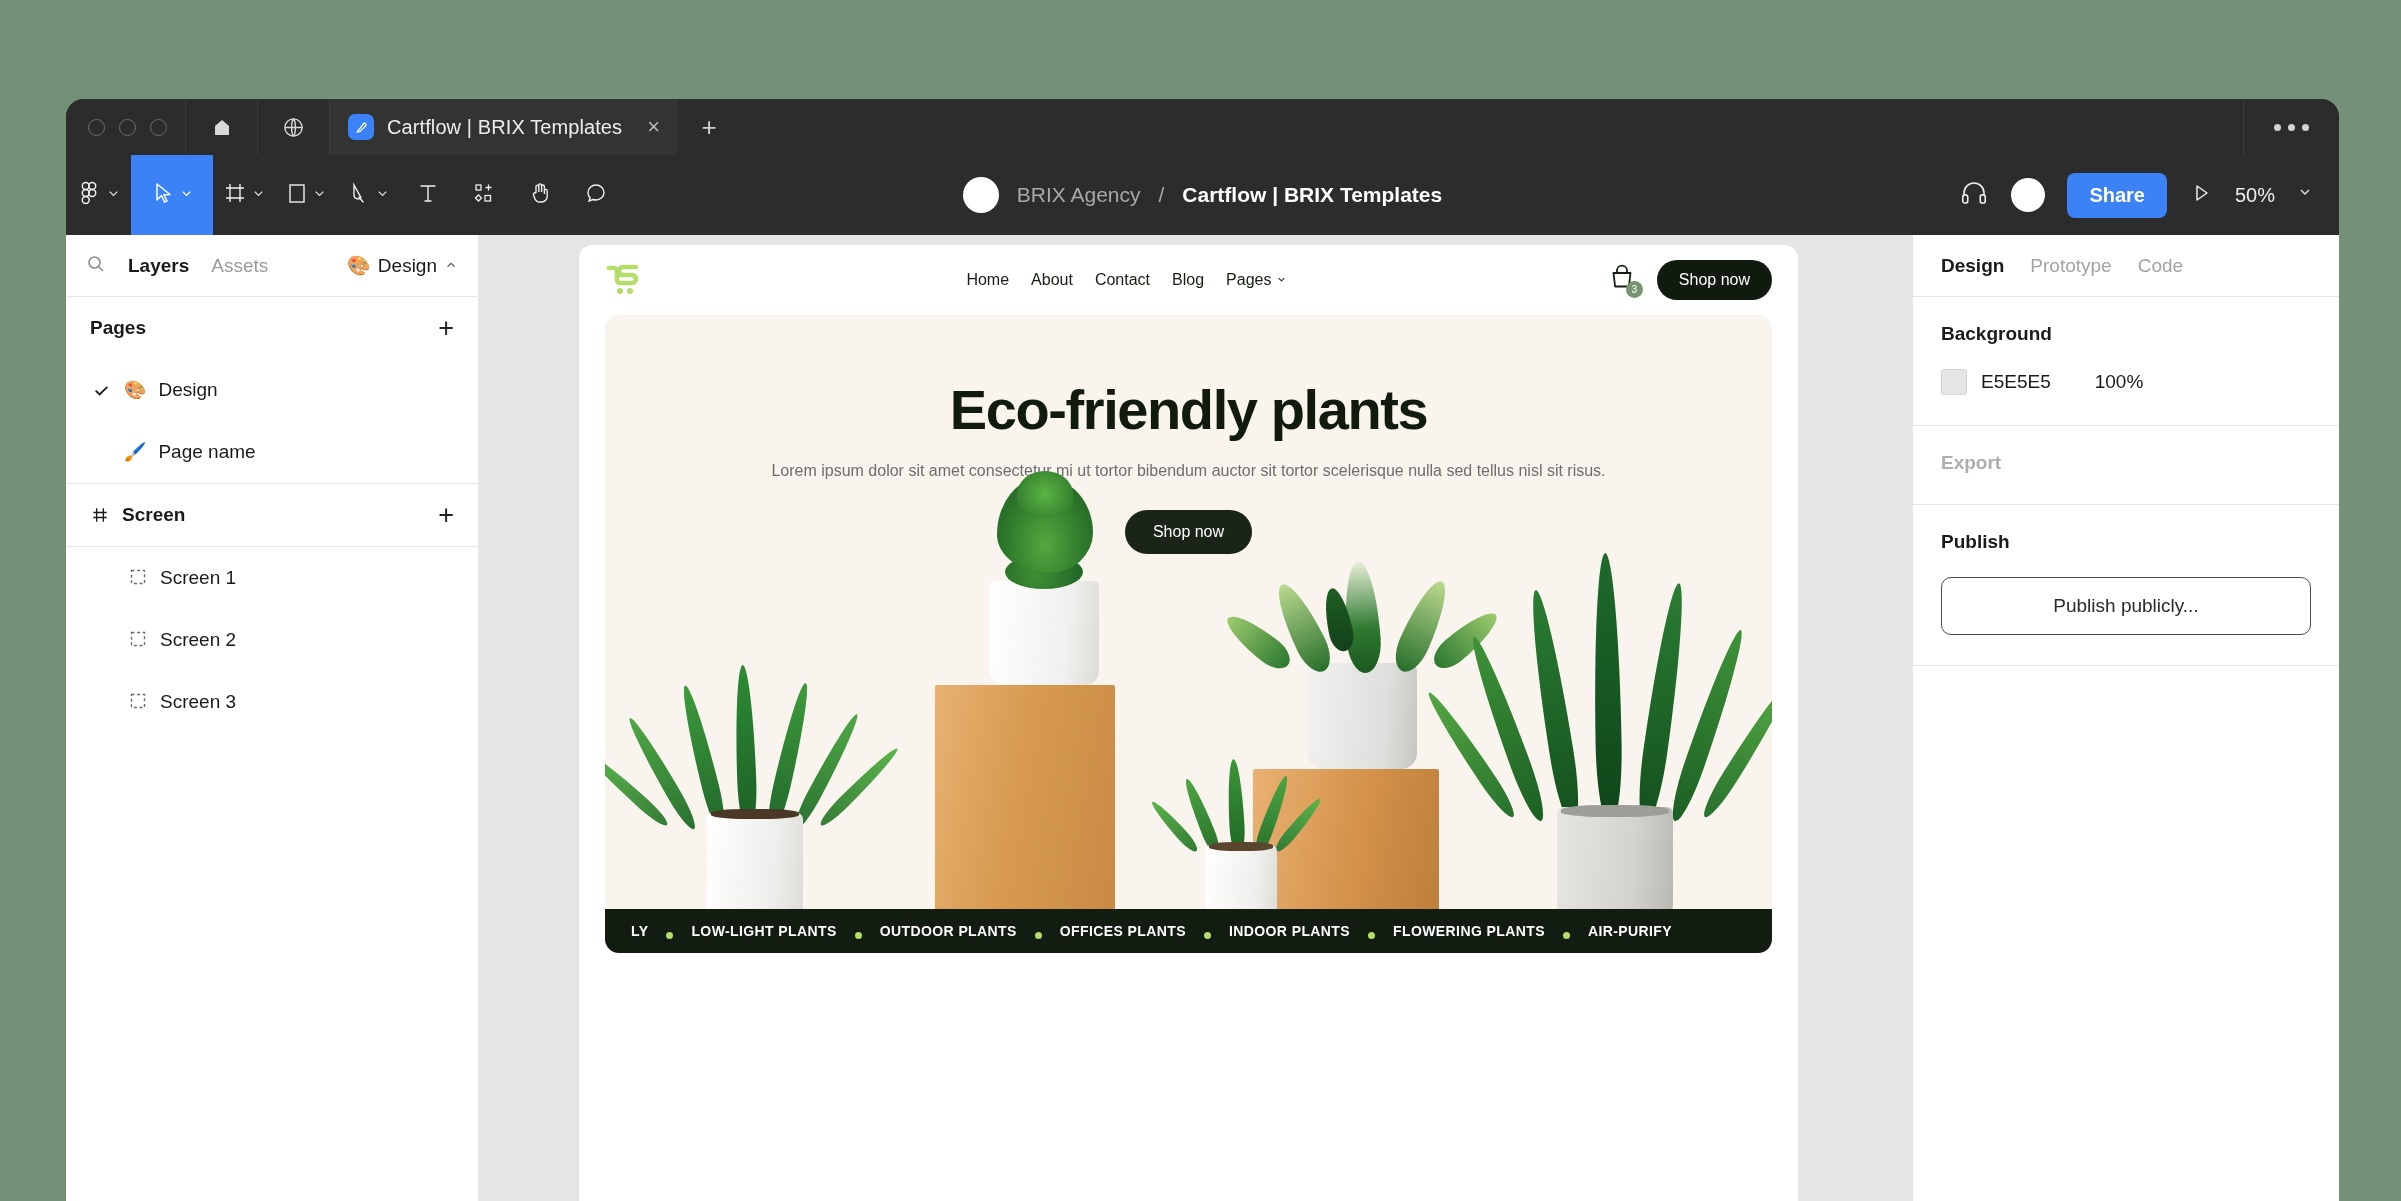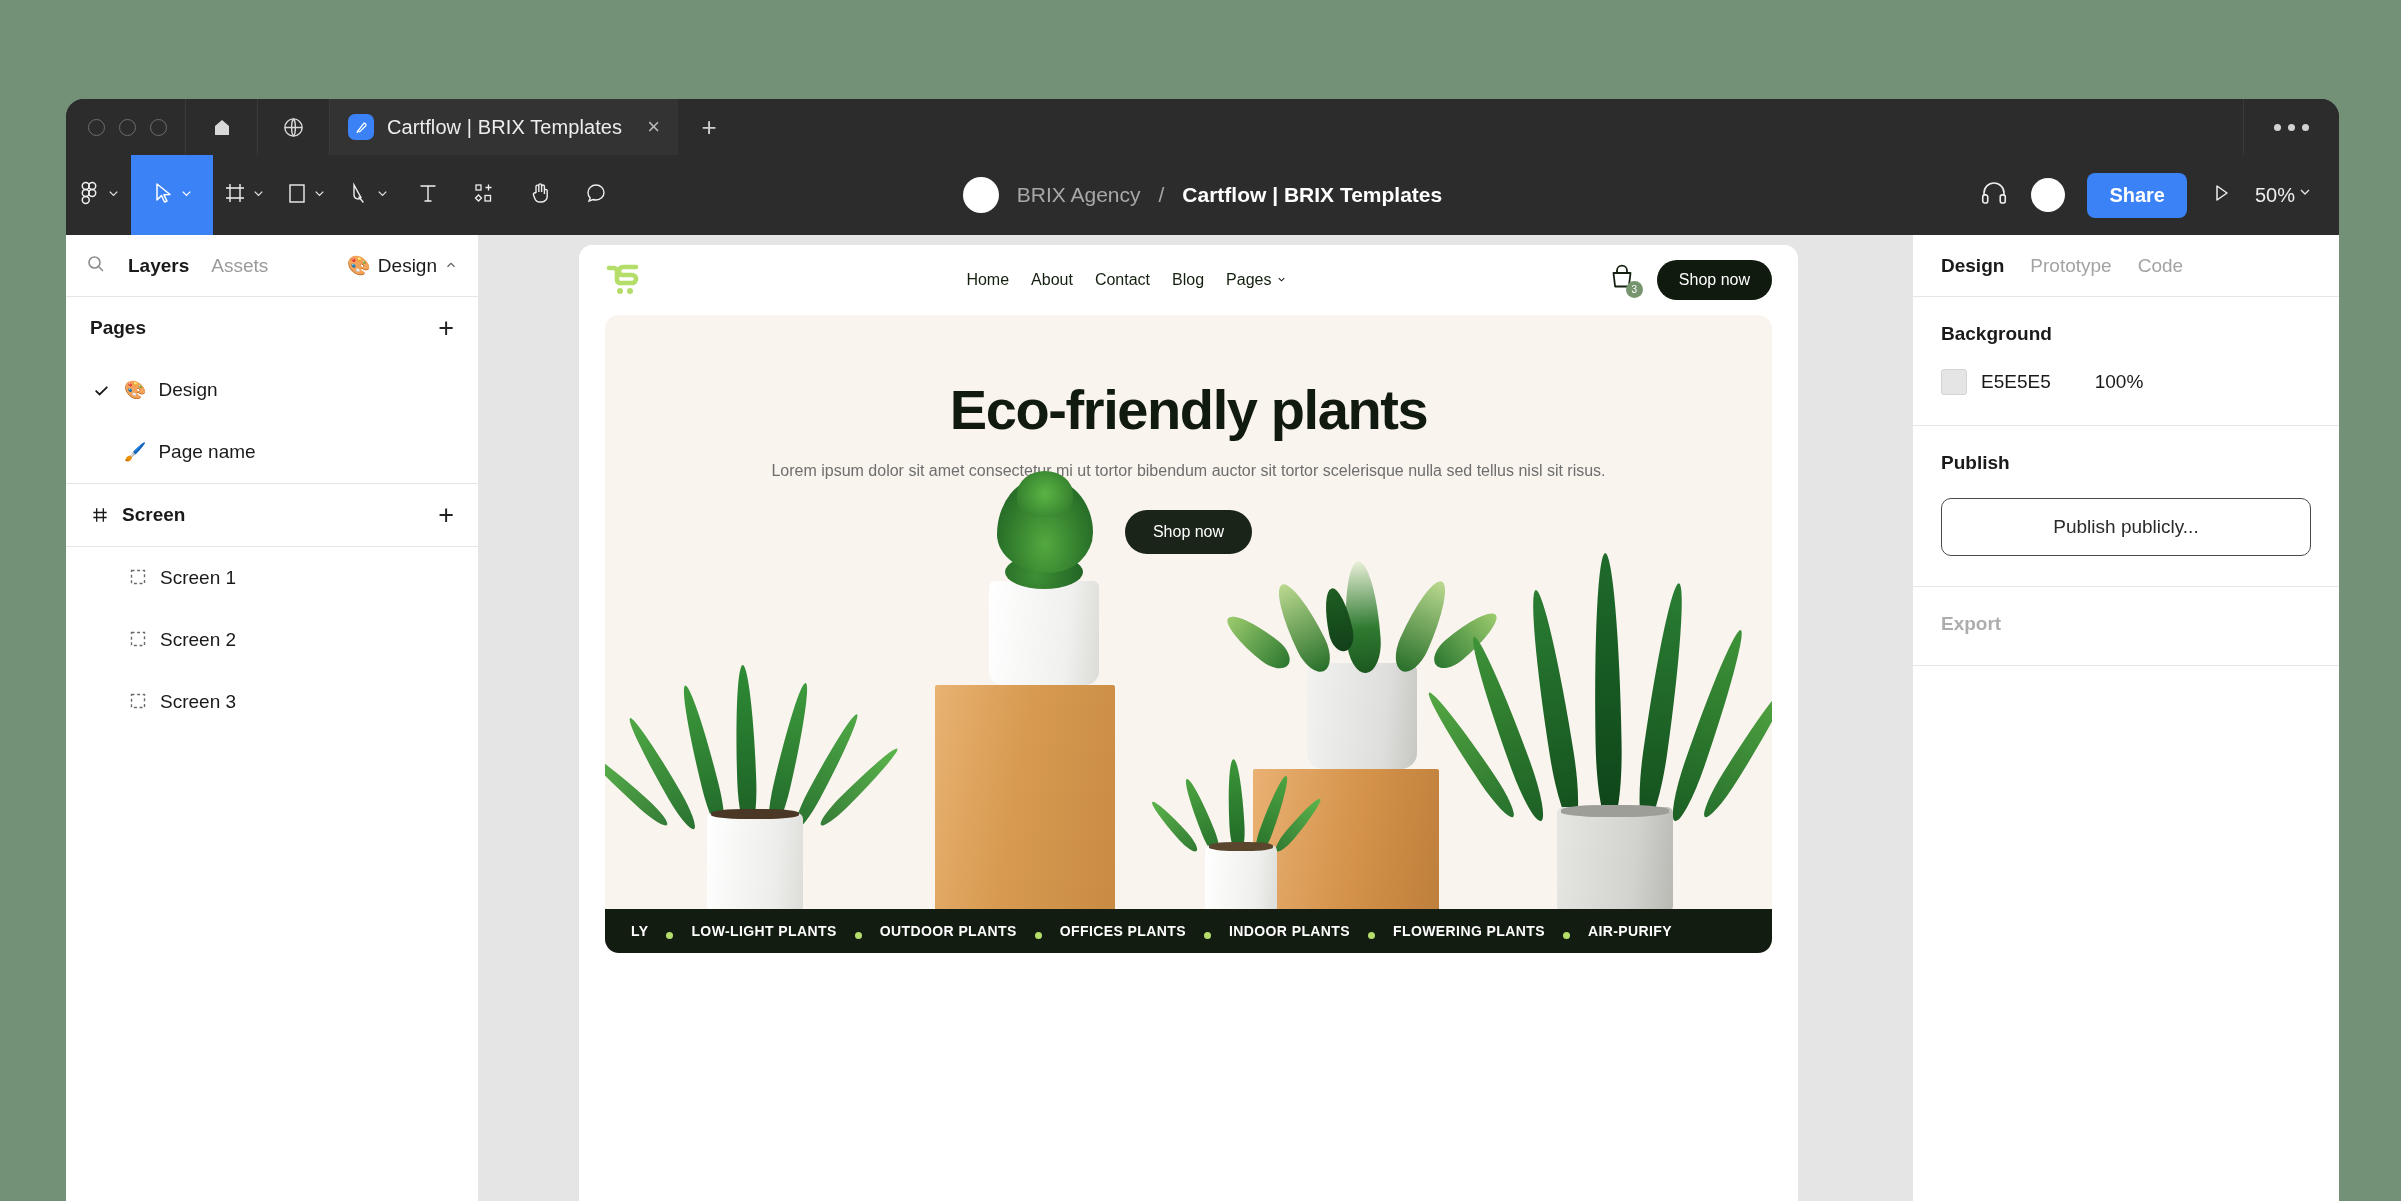--- a/index.html
+++ b/index.html
@@ -92,21 +92,21 @@
   .hdr-right {
     position: absolute; right: 26px; top: 0; height: 80px;
     display: flex; align-items: center; gap: 22px;
   }
   .avatar2 { width: 34px; height: 34px; border-radius: 50%; background: #FFFFFF; }
   .share-btn {
     background: #3B82F6; color: #fff; font-size: 20px; font-weight: bold;
     border: none; border-radius: 8px; padding: 11px 22px;
     font-family: "Liberation Sans", sans-serif;
   }
-  .zoom-wrap { display: flex; align-items: flex-start; gap: 2px; }
+  .zoom-wrap { display: flex; align-items: flex-start; gap: 22px; }
   .zoom-val { color: #EDEDED; font-size: 20px; }
 
   
   .body-row { display: flex; height: 1001px; }
 
   
   .left {
     width: 412px; background: #FFFFFF; flex: none;
     display: flex; flex-direction: column; text-align: center;
   }
@@ -619,25 +619,25 @@
 
         <div class="rsec">
           <h3>Background</h3>
           <div class="bg-row">
             <span class="swatch"></span>
             <span class="hexval">E5E5E5</span>
             <span class="opacity">100%</span>
           </div>
         </div>
 
+        <div class="rsec export">
+          <h3>Export</h3>
+        </div>
+
         <div class="rsec">
           <h3>Publish</h3>
           <button class="pub-btn">Publish publicly...</button>
         </div>
-
-        <div class="rsec export">
-          <h3>Export</h3>
-        </div>
       </div>
 
     </div>
   </div>
 </div>
 
 </body></html>

